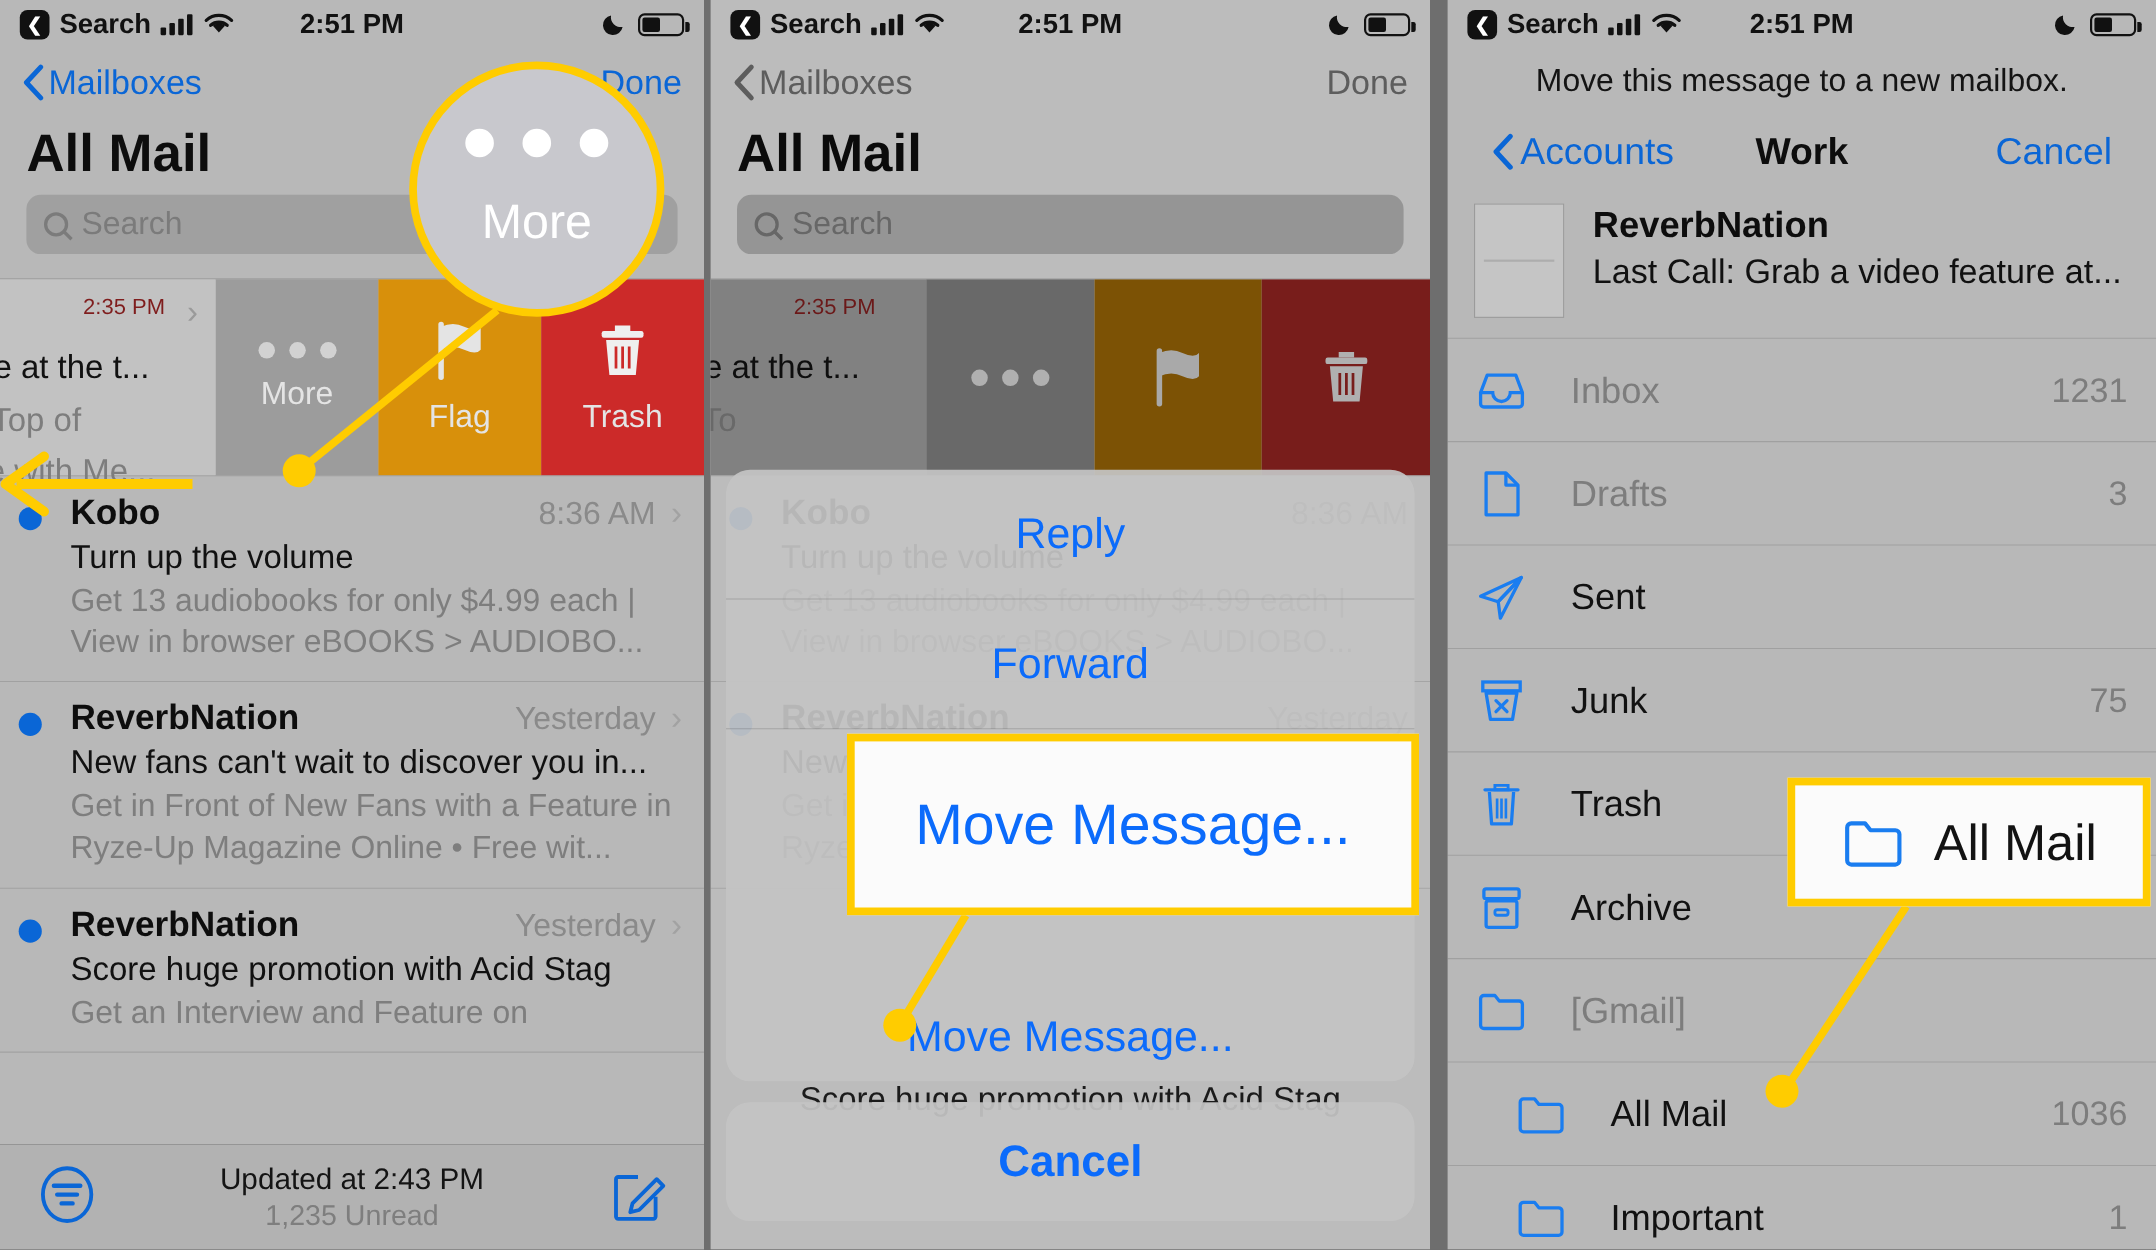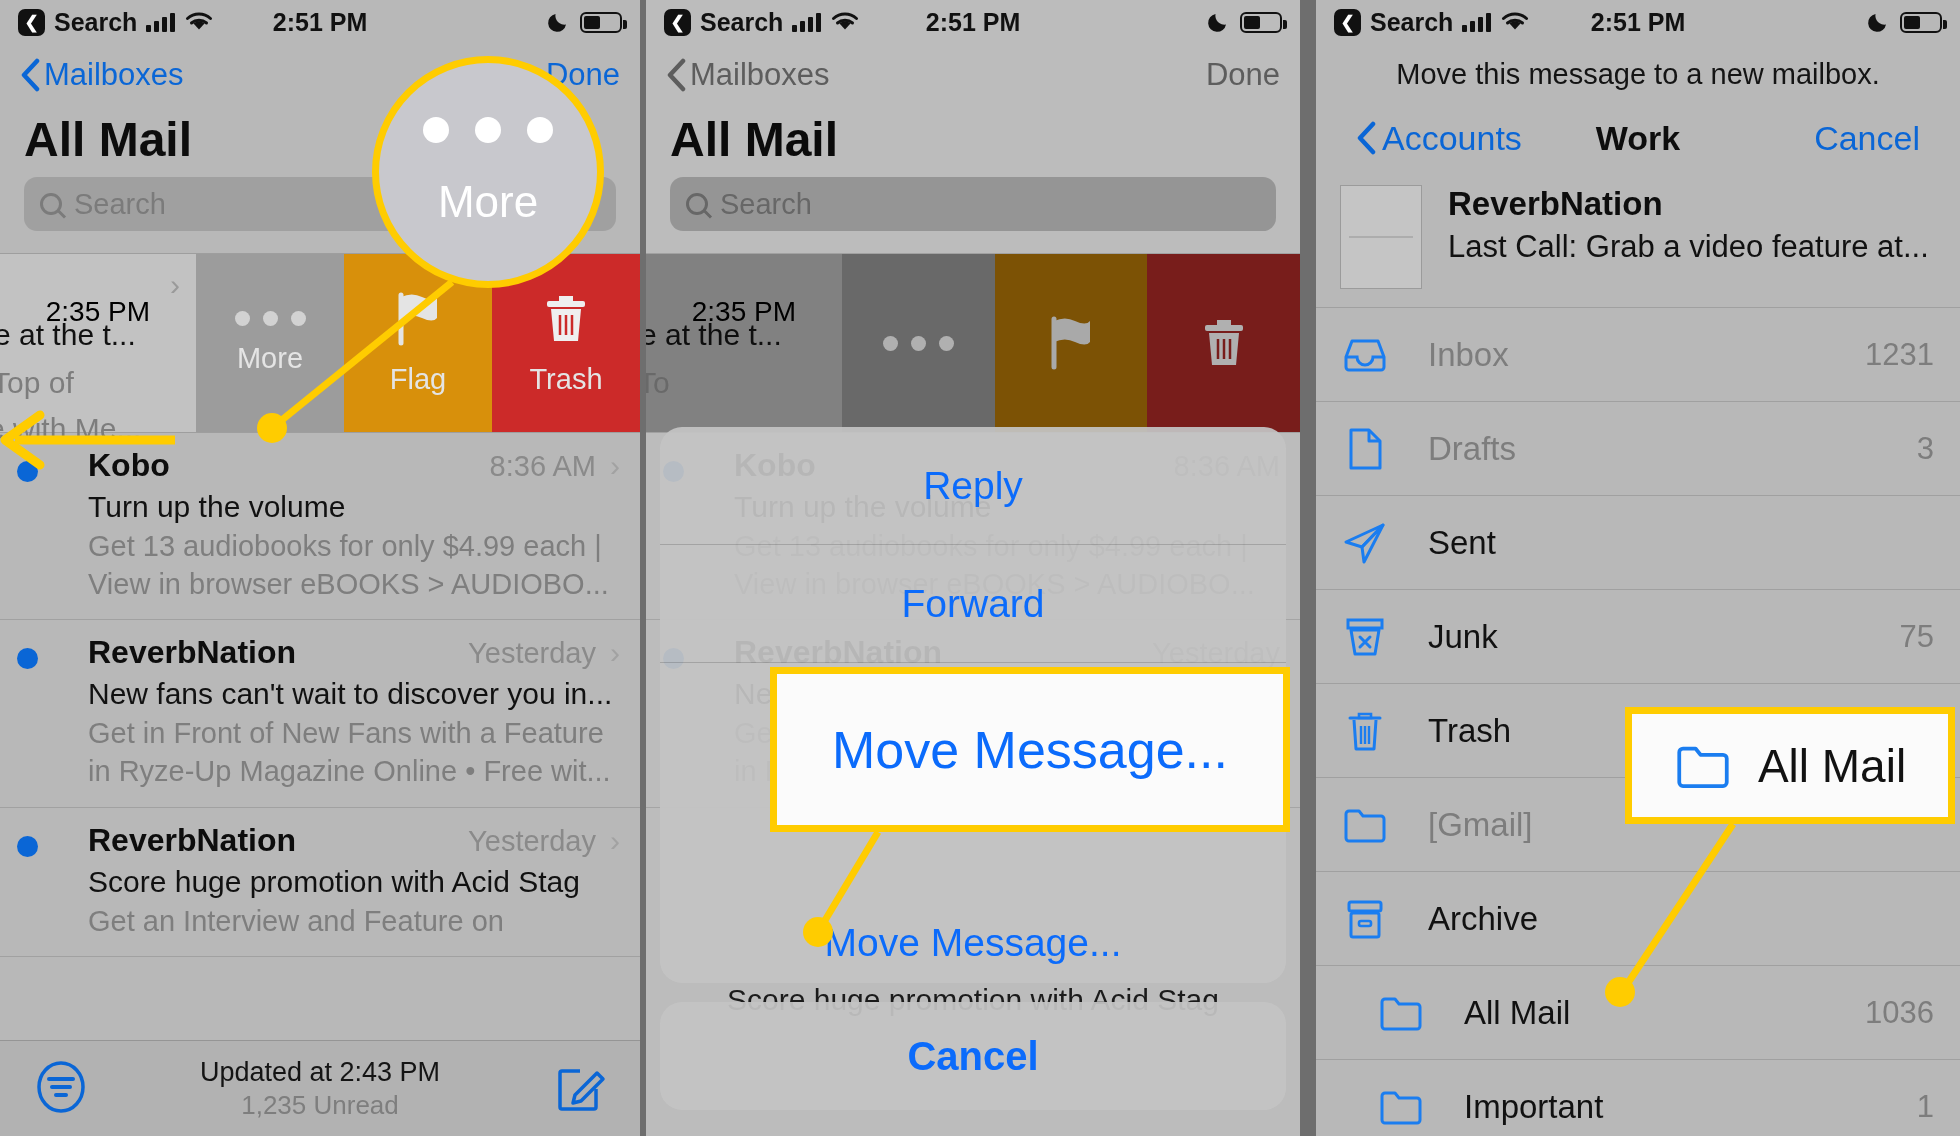--- a/index.html
+++ b/index.html
@@ -52,35 +52,35 @@
               color:#7b7b7b; font-size:29px; }
   .mag{ display:inline-block; width:22px; height:22px; border:3px solid #7b7b7b;
         border-radius:50%; position:relative; }
   .mag::after{ content:""; position:absolute; width:3px; height:10px; background:#7b7b7b;
                right:-4px; bottom:-7px; transform:rotate(-45deg); }
 
   
   .swiperow{ display:flex; height:180px; border-top:1px solid rgba(0,0,0,.14);
              border-bottom:1px solid rgba(0,0,0,.14); }
   .swipe-content{ flex:0 0 196px; background:#c2c2c2; position:relative; padding:14px 0 0 0;}
-  .sc-time{ position:absolute; right:46px; top:14px; color:#000000; font-size:28px; white-space:nowrap;margin-top:28px;}
+  .sc-time{ position:absolute; right:46px; top:14px; color:#7f1d1d; font-size:20px; white-space:nowrap;}
   .sc-arrow{ position:absolute; right:16px; top:14px; color:#9a9a9a; font-size:30px;}
   .sc-l1{ position:absolute; left:-16px; top:64px; font-size:30px; color:#111; white-space:nowrap;}
   .sc-l2{ position:absolute; left:-8px; top:112px; font-size:30px; color:#7d7d7d; white-space:nowrap;}
   .sc-l3{ position:absolute; left:-12px; top:158px; font-size:30px; color:#7d7d7d; white-space:nowrap;}
   .swipe-btn{ flex:1; display:flex; flex-direction:column; align-items:center;
               justify-content:center; gap:16px; color:#e4e4e4; font-size:29px; }
   .sb-more{ background:#9c9c9c; }
   .sb-flag{ background:#d8900b; }
   .sb-trash{ background:#cc2a29; }
   .dots3{ display:flex; gap:13px; }
   .dots3 i{ width:15px;height:15px;border-radius:50%;background:#d2d2d2; display:block;}
 
   
-  .mailrow{ position:relative; padding:14px 20px 16px 88px;
+  .mailrow{ position:relative; padding:14px 20px 16px 64px;
             border-bottom:1px solid rgba(0,0,0,.12); }
   .unread{ position:absolute; left:17px; top:28px; width:21px; height:21px;
            border-radius:50%; background:#0a66d6; }
   .mr-head{ display:flex; align-items:baseline; }
   .mr-from{ font-size:32px; font-weight:bold; color:#0d0d0d; }
   .mr-time{ margin-left:auto; font-size:29px; color:#8a8a8a; }
   .mr-chev{ margin-left:14px; font-size:30px; color:#a2a2a2; }
   .mr-subj{ font-size:30px; color:#111; margin-top:6px; }
   .mr-prev{ font-size:29px; color:#7e7e7e; line-height:1.3; margin-top:4px; }
 
@@ -512,37 +512,37 @@
           <path d="M9 12 l2 29 h18 l2 -29" stroke="#1a7df0" stroke-width="3" fill="none" stroke-linejoin="round"></path>
           <path d="M16 18 v18 M20 18 v18 M24 18 v18" stroke="#1a7df0" stroke-width="2.4"></path>
         </svg>
       </span>
       <span class="mb-lbl">Trash</span>
       <span class="mb-cnt"></span>
     </div>
 
     <div class="mbrow">
       <span class="mb-ico">
-        <svg width="46" height="40" viewBox="0 0 46 40">
-          <path d="M4 9 a3 3 0 0 1 3 -3 h10 l4 5 h18 a3 3 0 0 1 3 3 v19 a3 3 0 0 1 -3 3 H7 a3 3 0 0 1 -3 -3 Z" stroke="#1a7df0" stroke-width="3" fill="none" stroke-linejoin="round"></path>
-        </svg>
-      </span>
-      <span class="mb-lbl dim2">[Gmail]</span>
-      <span class="mb-cnt"></span>
-    </div>
-
-    <div class="mbrow">
-      <span class="mb-ico">
         <svg width="42" height="44" viewBox="0 0 42 44">
           <rect x="5" y="5" width="32" height="9" rx="2" stroke="#1a7df0" stroke-width="3" fill="none"></rect>
           <rect x="7" y="16" width="28" height="24" rx="2" stroke="#1a7df0" stroke-width="3" fill="none"></rect>
           <rect x="15" y="24" width="12" height="5" rx="2" stroke="#1a7df0" stroke-width="2.6" fill="none"></rect>
         </svg>
       </span>
       <span class="mb-lbl">Archive</span>
+      <span class="mb-cnt"></span>
+    </div>
+
+    <div class="mbrow">
+      <span class="mb-ico">
+        <svg width="46" height="40" viewBox="0 0 46 40">
+          <path d="M4 9 a3 3 0 0 1 3 -3 h10 l4 5 h18 a3 3 0 0 1 3 3 v19 a3 3 0 0 1 -3 3 H7 a3 3 0 0 1 -3 -3 Z" stroke="#1a7df0" stroke-width="3" fill="none" stroke-linejoin="round"></path>
+        </svg>
+      </span>
+      <span class="mb-lbl dim2">[Gmail]</span>
       <span class="mb-cnt"></span>
     </div>
 
     <div class="mbrow indent">
       <span class="mb-ico">
         <svg width="46" height="40" viewBox="0 0 46 40">
           <path d="M4 9 a3 3 0 0 1 3 -3 h10 l4 5 h18 a3 3 0 0 1 3 3 v19 a3 3 0 0 1 -3 3 H7 a3 3 0 0 1 -3 -3 Z" stroke="#1a7df0" stroke-width="3" fill="none" stroke-linejoin="round"></path>
         </svg>
       </span>
       <span class="mb-lbl">All Mail</span>

